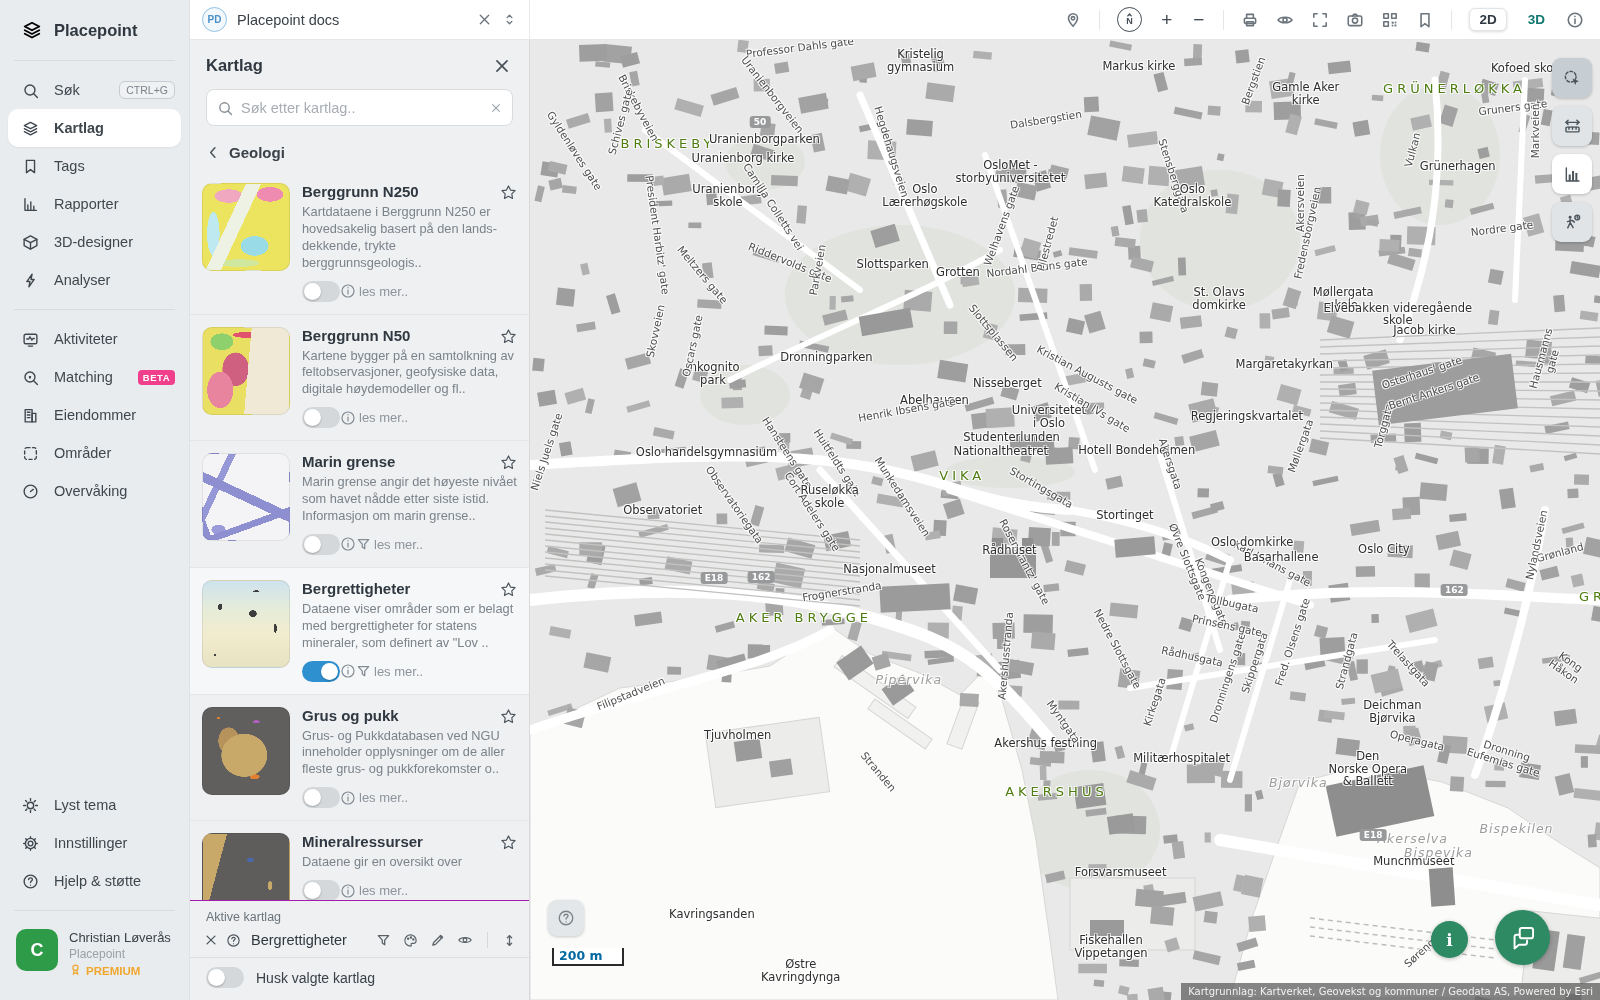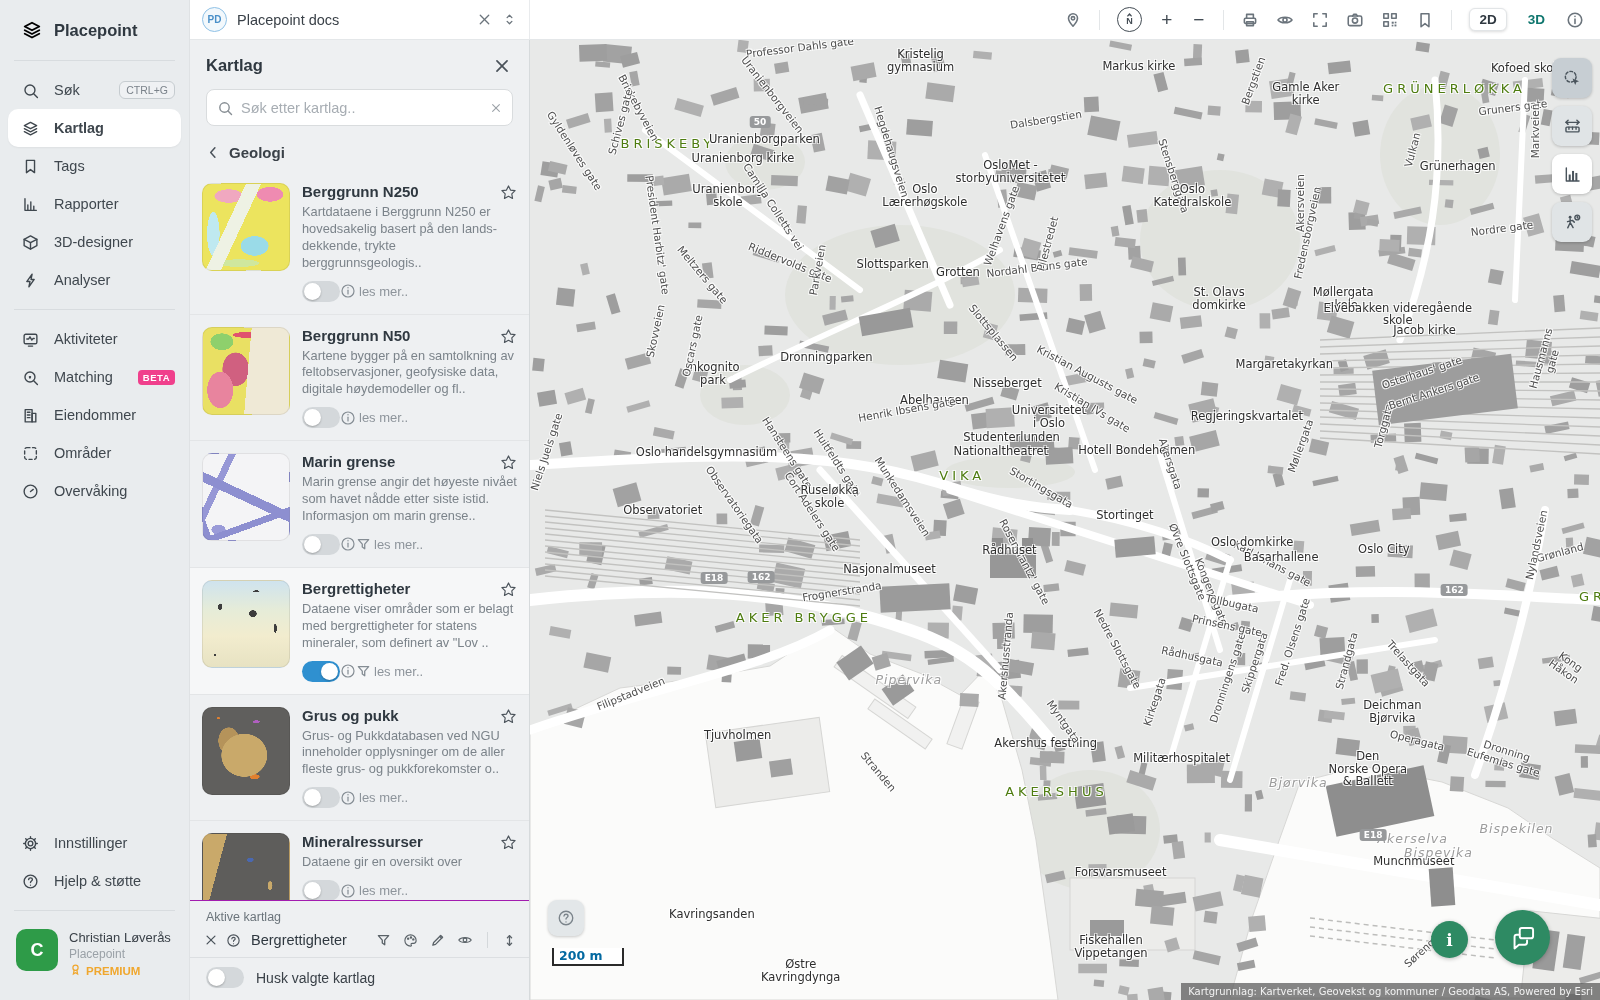--- a/index.html
+++ b/index.html
@@ -252,20 +252,36 @@
           <svg class="icon" width="17" height="17" viewBox="0 0 16 16" fill="none" stroke="currentColor" stroke-width="1.3" stroke-linecap="round" stroke-linejoin="round">
             <circle cx="8" cy="8" r="6"></circle>
             <path d="M8 8l2.6-2"></path>
           </svg>
         </span>
         <span>Overvåking</span>
       </div>
     </div>
   <div class="nav-spacer"></div>
   <div class="nav-group" id="nav-bottom">
+      <div class="nav-item">
+        <span>
+          <svg class="icon" width="17" height="17" viewBox="0 0 16 16" fill="none" stroke="currentColor" stroke-width="1.3" stroke-linecap="round" stroke-linejoin="round">
+            <circle cx="8" cy="8" r="3"></circle>
+            <line x1="8" y1="1.5" x2="8" y2="3.2"></line>
+            <line x1="8" y1="12.8" x2="8" y2="14.5"></line>
+            <line x1="1.5" y1="8" x2="3.2" y2="8"></line>
+            <line x1="12.8" y1="8" x2="14.5" y2="8"></line>
+            <line x1="3.4" y1="3.4" x2="4.6" y2="4.6"></line>
+            <line x1="11.4" y1="11.4" x2="12.6" y2="12.6"></line>
+            <line x1="3.4" y1="12.6" x2="4.6" y2="11.4"></line>
+            <line x1="11.4" y1="4.6" x2="12.6" y2="3.4"></line>
+          </svg>
+        </span>
+        <span>Lyst tema</span>
+      </div>
       <div class="nav-item">
         <span>
           <svg class="icon" width="17" height="17" viewBox="0 0 16 16" fill="none" stroke="currentColor" stroke-width="1.3" stroke-linecap="round" stroke-linejoin="round">
             <circle cx="8" cy="8" r="2.2"></circle>
             <circle cx="8" cy="8" r="4.8"></circle>
             <path d="M8 1.6v1.6M8 12.8v1.6M14.4 8h-1.6M3.2 8H1.6M12.5 3.5l-1.1 1.1M4.6 11.4l-1.1 1.1M12.5 12.5l-1.1-1.1M4.6 4.6 3.5 3.5"></path>
           </svg>
         </span>
         <span>Innstillinger</span>
       </div>

